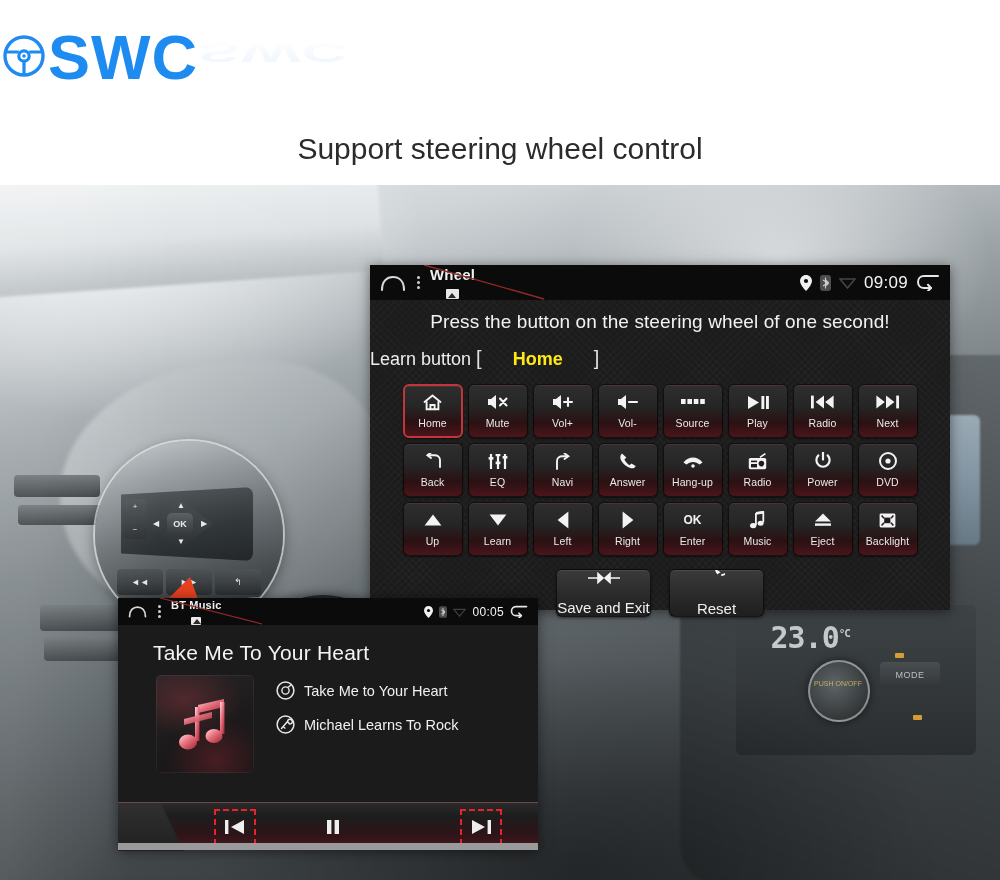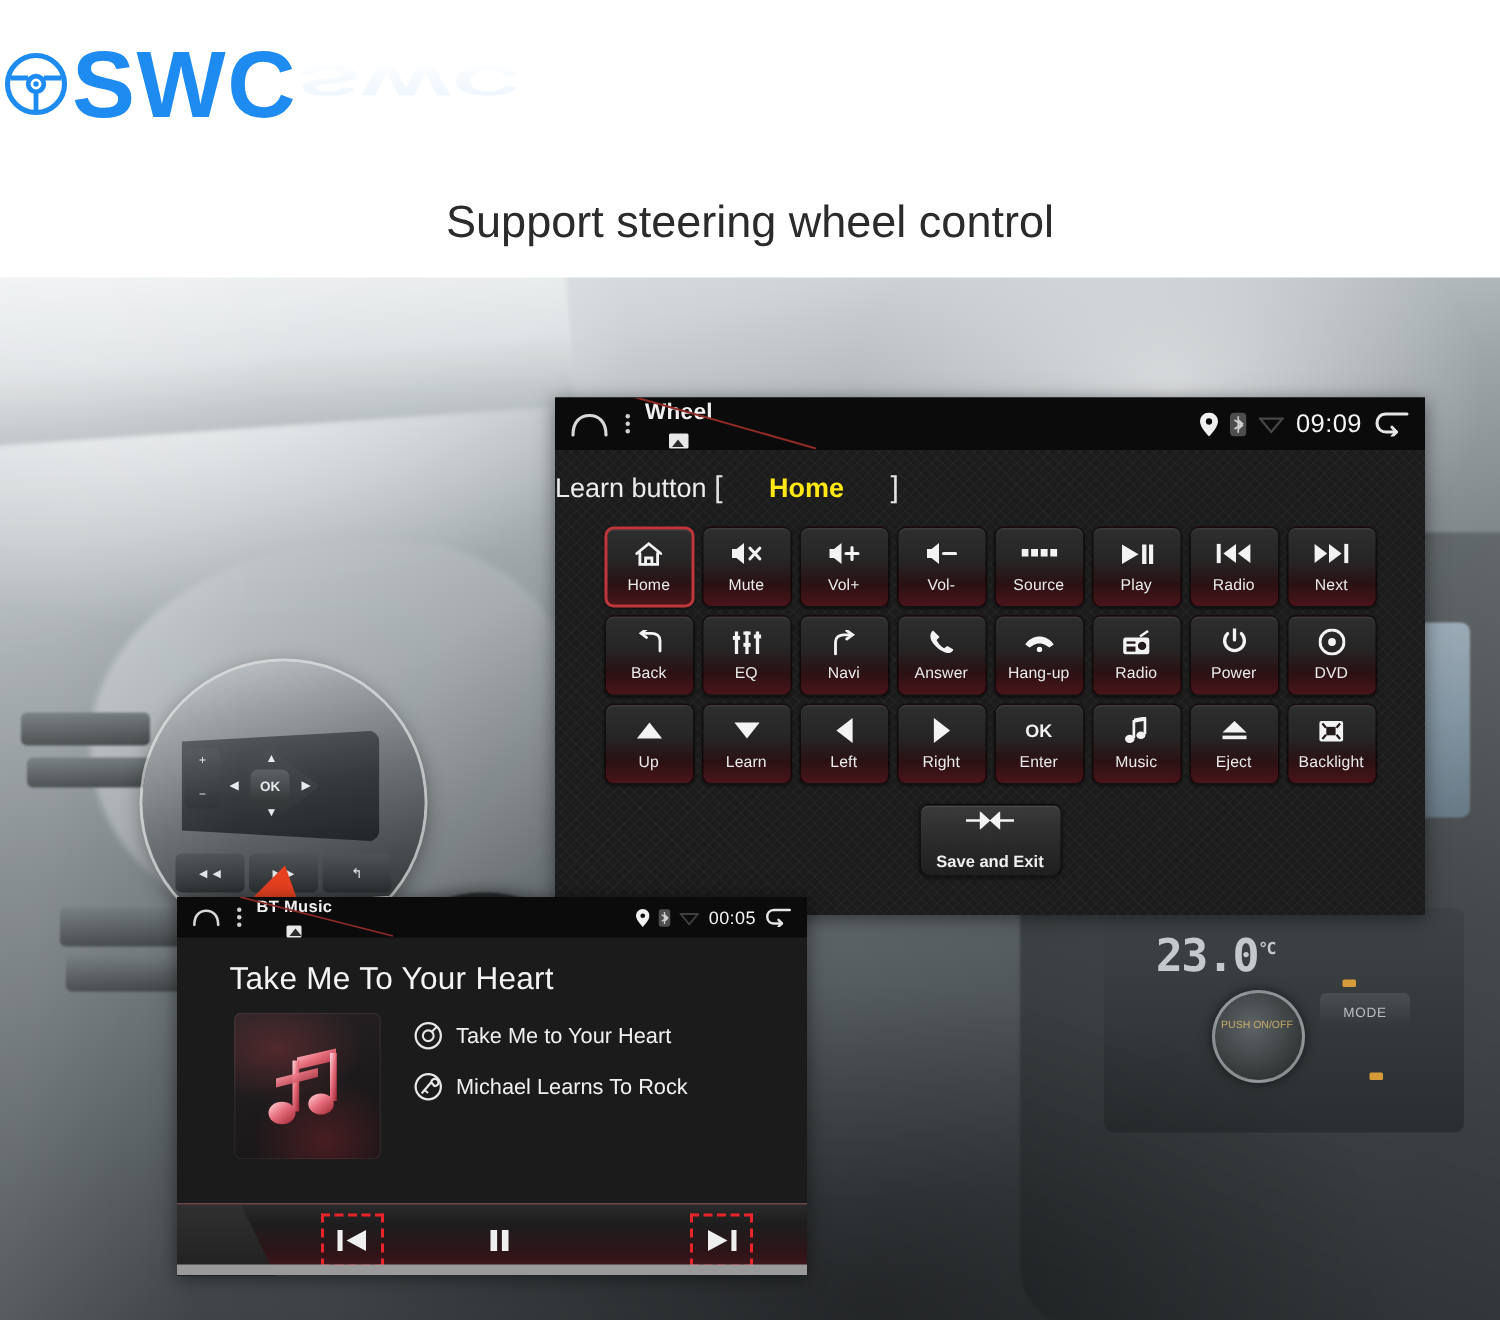--- a/index.html
+++ b/index.html
@@ -302,21 +302,21 @@
   }
   .bigkey {
     width:95px; height:48px; border-radius:6px;
     background:linear-gradient(180deg,#3a3a3a,#2a2a2a 55%,#1f1f1f);
     border:1px solid rgba(0,0,0,0.6);
     box-shadow:inset 0 1px 0 rgba(255,255,255,0.09), 0 1px 3px rgba(0,0,0,0.5);
     display:flex; flex-direction:column; align-items:center; justify-content:center;
     gap:2px;
   }
   .bigkey .ic { color:#f4f4f4; height:16px; display:flex; align-items:center; }
-  .bigkey .lb { color:#f0f0f0; font-size:11px; font-weight:bold;margin-top:12px; }
+  .bigkey .lb { color:#f0f0f0; font-size:15px; font-weight:normal;margin-top:12px; }
 
   
   .hu-music {
     position:absolute; left:118px; top:598px; width:420px; height:252px;
     background:#1b1b1b; z-index:30;
     box-shadow:0 2px 12px rgba(0,0,0,0.5);
   }
   .hu-music .statusbar { height:27px; }
   .hu-music .sb-title { font-size:11px; }
   .hu-music .sb-time { font-size:12px; }
@@ -506,20 +506,21 @@
         <path d="M1 3 L8.5 12 L16 3 Z" fill="none" stroke="#474747" stroke-width="1.5"></path>
       </svg>
       <span class="sb-time">09:09</span>
       <svg width="24" height="17" viewBox="0 0 24 17">
         <path d="M22 2 H8 C4 2 2 5 2 8 C2 12 5 14 8 14 H15" fill="none" stroke="#e6e6e6" stroke-width="2" stroke-linecap="round"></path>
         <path d="M15 14 L12 10.8 M15 14 L12 17" stroke="#e6e6e6" stroke-width="2" fill="none" stroke-linecap="round"></path>
       </svg>
     </div>
   </div>
 
+  <div class="hu-headline">Press the button on the steering wheel of one second!</div>
 
   <div class="learn-row">
     <span>Learn button</span>
     <span class="brk">[</span>
     <span class="learn-val">Home</span>
     <span class="brk">]</span>
   </div>
 
   <div class="grid" id="key-grid">
       <div class="key sel">
@@ -750,20 +751,29 @@
 
   <div class="bottom-row">
     <div class="bigkey">
       <div class="ic">
         <svg width="34" height="12" viewBox="0 0 34 12">
           <path d="M1 6 H11 M11 1.5 L16 6 L11 10.5 Z" fill="#f4f4f4" stroke="#f4f4f4" stroke-width="1.6"></path>
           <path d="M33 6 H23 M23 1.5 L18 6 L23 10.5 Z" fill="#f4f4f4" stroke="#f4f4f4" stroke-width="1.6"></path>
         </svg>
       </div>
       <div class="lb">Save and Exit</div>
+    </div>
+    <div class="bigkey">
+      <div class="ic">
+        <svg width="16" height="16" viewBox="0 0 16 16">
+          <path d="M13 5 A5.6 5.6 0 1 0 8 2.4" fill="none" stroke="#f4f4f4" stroke-width="1.9" stroke-linecap="round"></path>
+          <path d="M8 0 L8 4.6 L11.6 2.3 Z" fill="#f4f4f4"></path>
+        </svg>
+      </div>
+      <div class="lb">Reset</div>
     </div>
   </div>
 </div>
 
 <div class="hu-music tex">
 
   <div class="statusbar">
     <svg class="sb-home" viewBox="0 0 26 18">
       <path d="M2 16 C2 7 7 3 13 3 C19 3 24 7 24 16" fill="none" stroke="#d8d8d8" stroke-width="2.4" stroke-linecap="round"></path>
     </svg>

